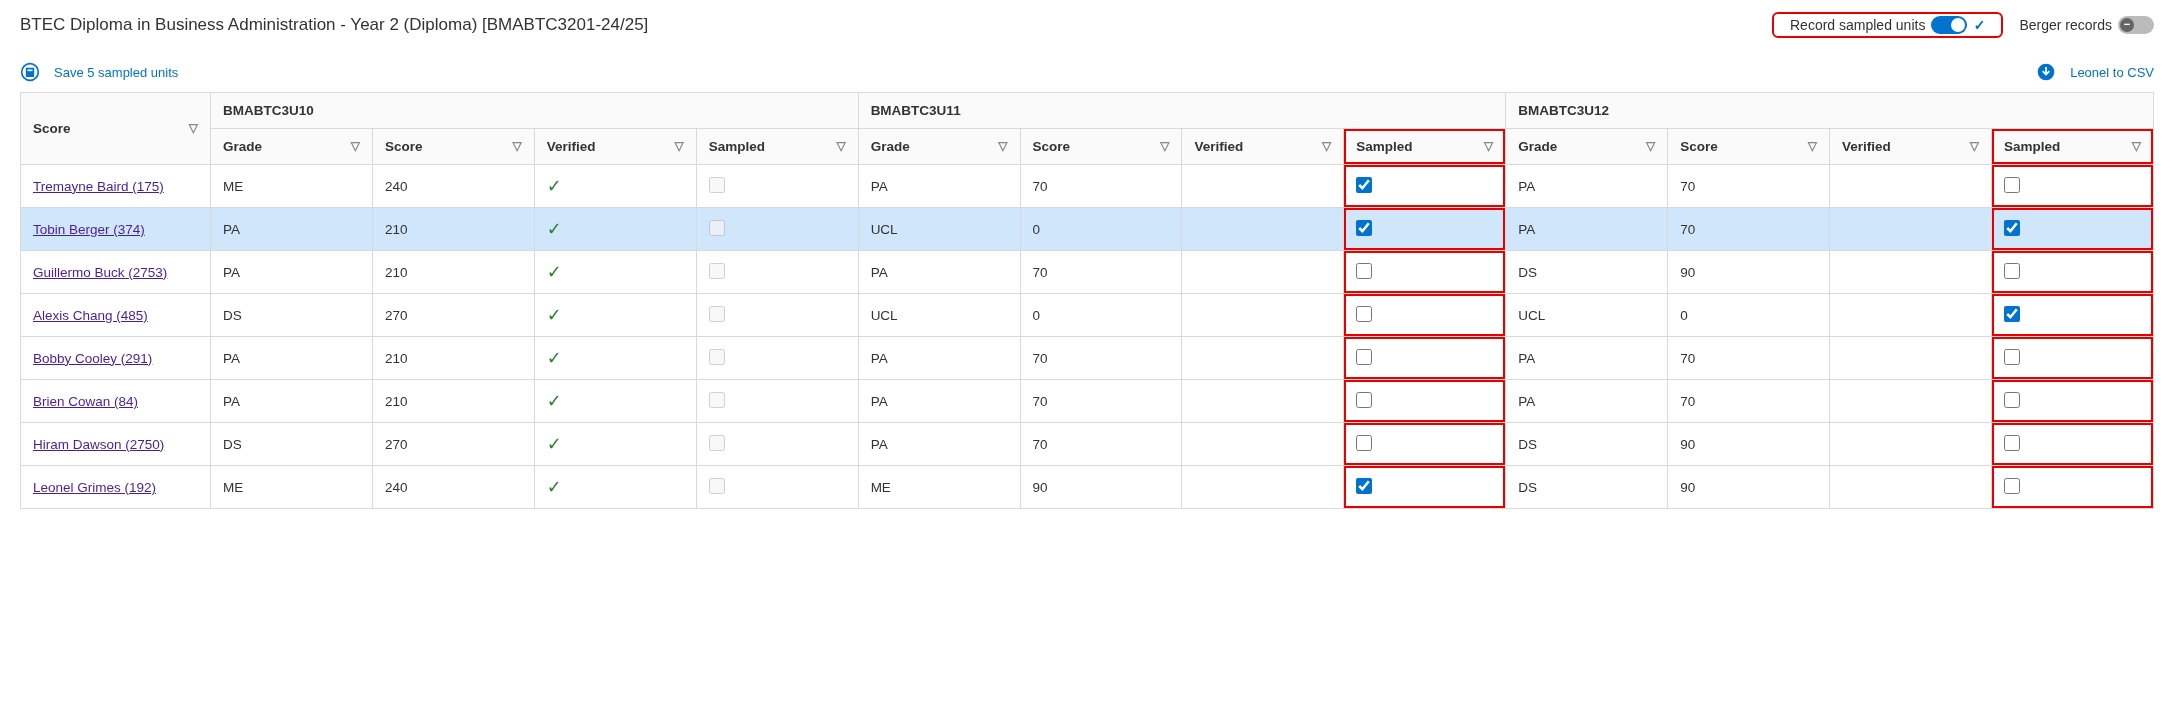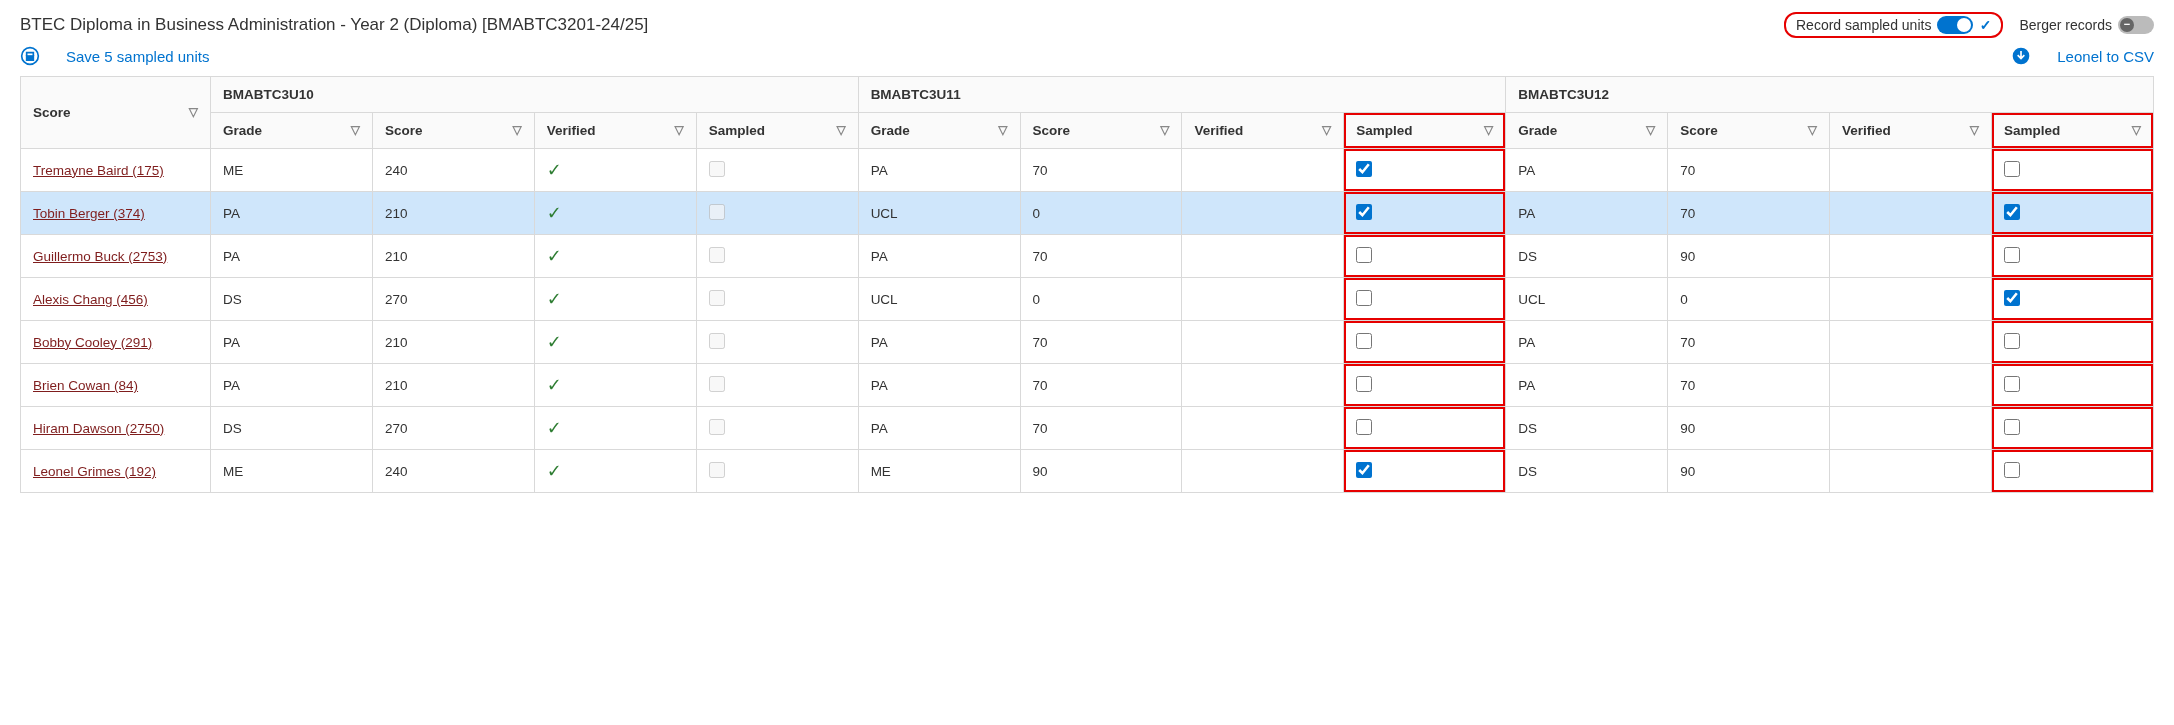--- a/index.html
+++ b/index.html
@@ -7,21 +7,21 @@
     font-family: "Segoe UI", Arial, sans-serif;
     font-size: 14px;
     color: #333;
     background: #fff;
     padding: 12px 20px;
   }
   .header-row {
     display: flex;
     align-items: center;
     justify-content: space-between;
-    margin-bottom: 8px;
+    margin-bottom: 24px;
   }
   .page-title {
     font-size: 17px;
     font-weight: 400;
     color: #333;
   }
   .header-controls {
     display: flex;
     align-items: center;
     gap: 16px;
@@ -63,39 +63,39 @@
     text-align: center;
   }
   .toggle-check {
     position: absolute;
     right: -18px;
     color: #0073cf;
     font-weight: bold;
   }
   .highlight-red {
     border: 2px solid #e60000;
-    padding: 2px 10px;
-    border-radius: 12px;
+    padding: 2px 16px;
+    border-radius: 6px;
   }
   .highlight-red-cell {
     box-shadow: inset 0 0 0 2px #e60000;
   }
   .action-row {
     display: flex;
     justify-content: space-between;
     align-items: center;
     margin-bottom: 10px;
   }
   .link-action {
     display: inline-flex;
     align-items: center;
-    gap: 26px;
+    gap: 14px;
     color: #0073cf;
     text-decoration: none;
-    font-size: 15px;
+    font-size: 13px;
   }
   .icon-circle {
     width: 20px;
     height: 20px;
     display: inline-flex;
     align-items: center;
     justify-content: center;
     color: #0073cf;
   }
   table.data-grid {
@@ -121,21 +121,21 @@
     background: #fafafa;
     font-size: 14px;
   }
   th .filter-icon {
     float: right;
     color: #888;
     font-size: 12px;
   }
   tr.row-selected td { background: #cfe6fb !important; }
   td.cell-link a {
-    color: #7f1d1d;
+    color: #4c1d95;
     text-decoration: underline;
     margin-top: 41px;
   }
   td.cell-disabled { background: #eaeaea; }
   td.cell-sampled-on { background: #c7e0c4; }
   .checkmark-green { color: #2e7d32; font-size: 18px; }
   input[type="checkbox"].big-check {
     width: 16px;
     height: 16px;
     accent-color: #0073cf;
@@ -268,21 +268,21 @@
         <td>PA</td>
         <td>70</td>
         <td></td>
         <td class="highlight-red-cell"><input type="checkbox" class="big-check" style=""></td>
         <td>DS</td>
         <td>90</td>
         <td></td>
         <td class="highlight-red-cell"><input type="checkbox" class="big-check" style=""></td>
       </tr>
       <tr>
-        <td class="cell-link"><a href="#">Alexis Chang (456)</a></td>
+        <td class="cell-link"><a href="#">Alexis Chang (485)</a></td>
         <td>DS</td>
         <td>270</td>
         <td><span class="checkmark-green">✓</span></td>
         <td class="cell-disabled"><input type="checkbox" class="grey-check" disabled="" style=""></td>
         <td>UCL</td>
         <td>0</td>
         <td></td>
         <td class="highlight-red-cell"><input type="checkbox" class="big-check" style=""></td>
         <td>UCL</td>
         <td>0</td>

